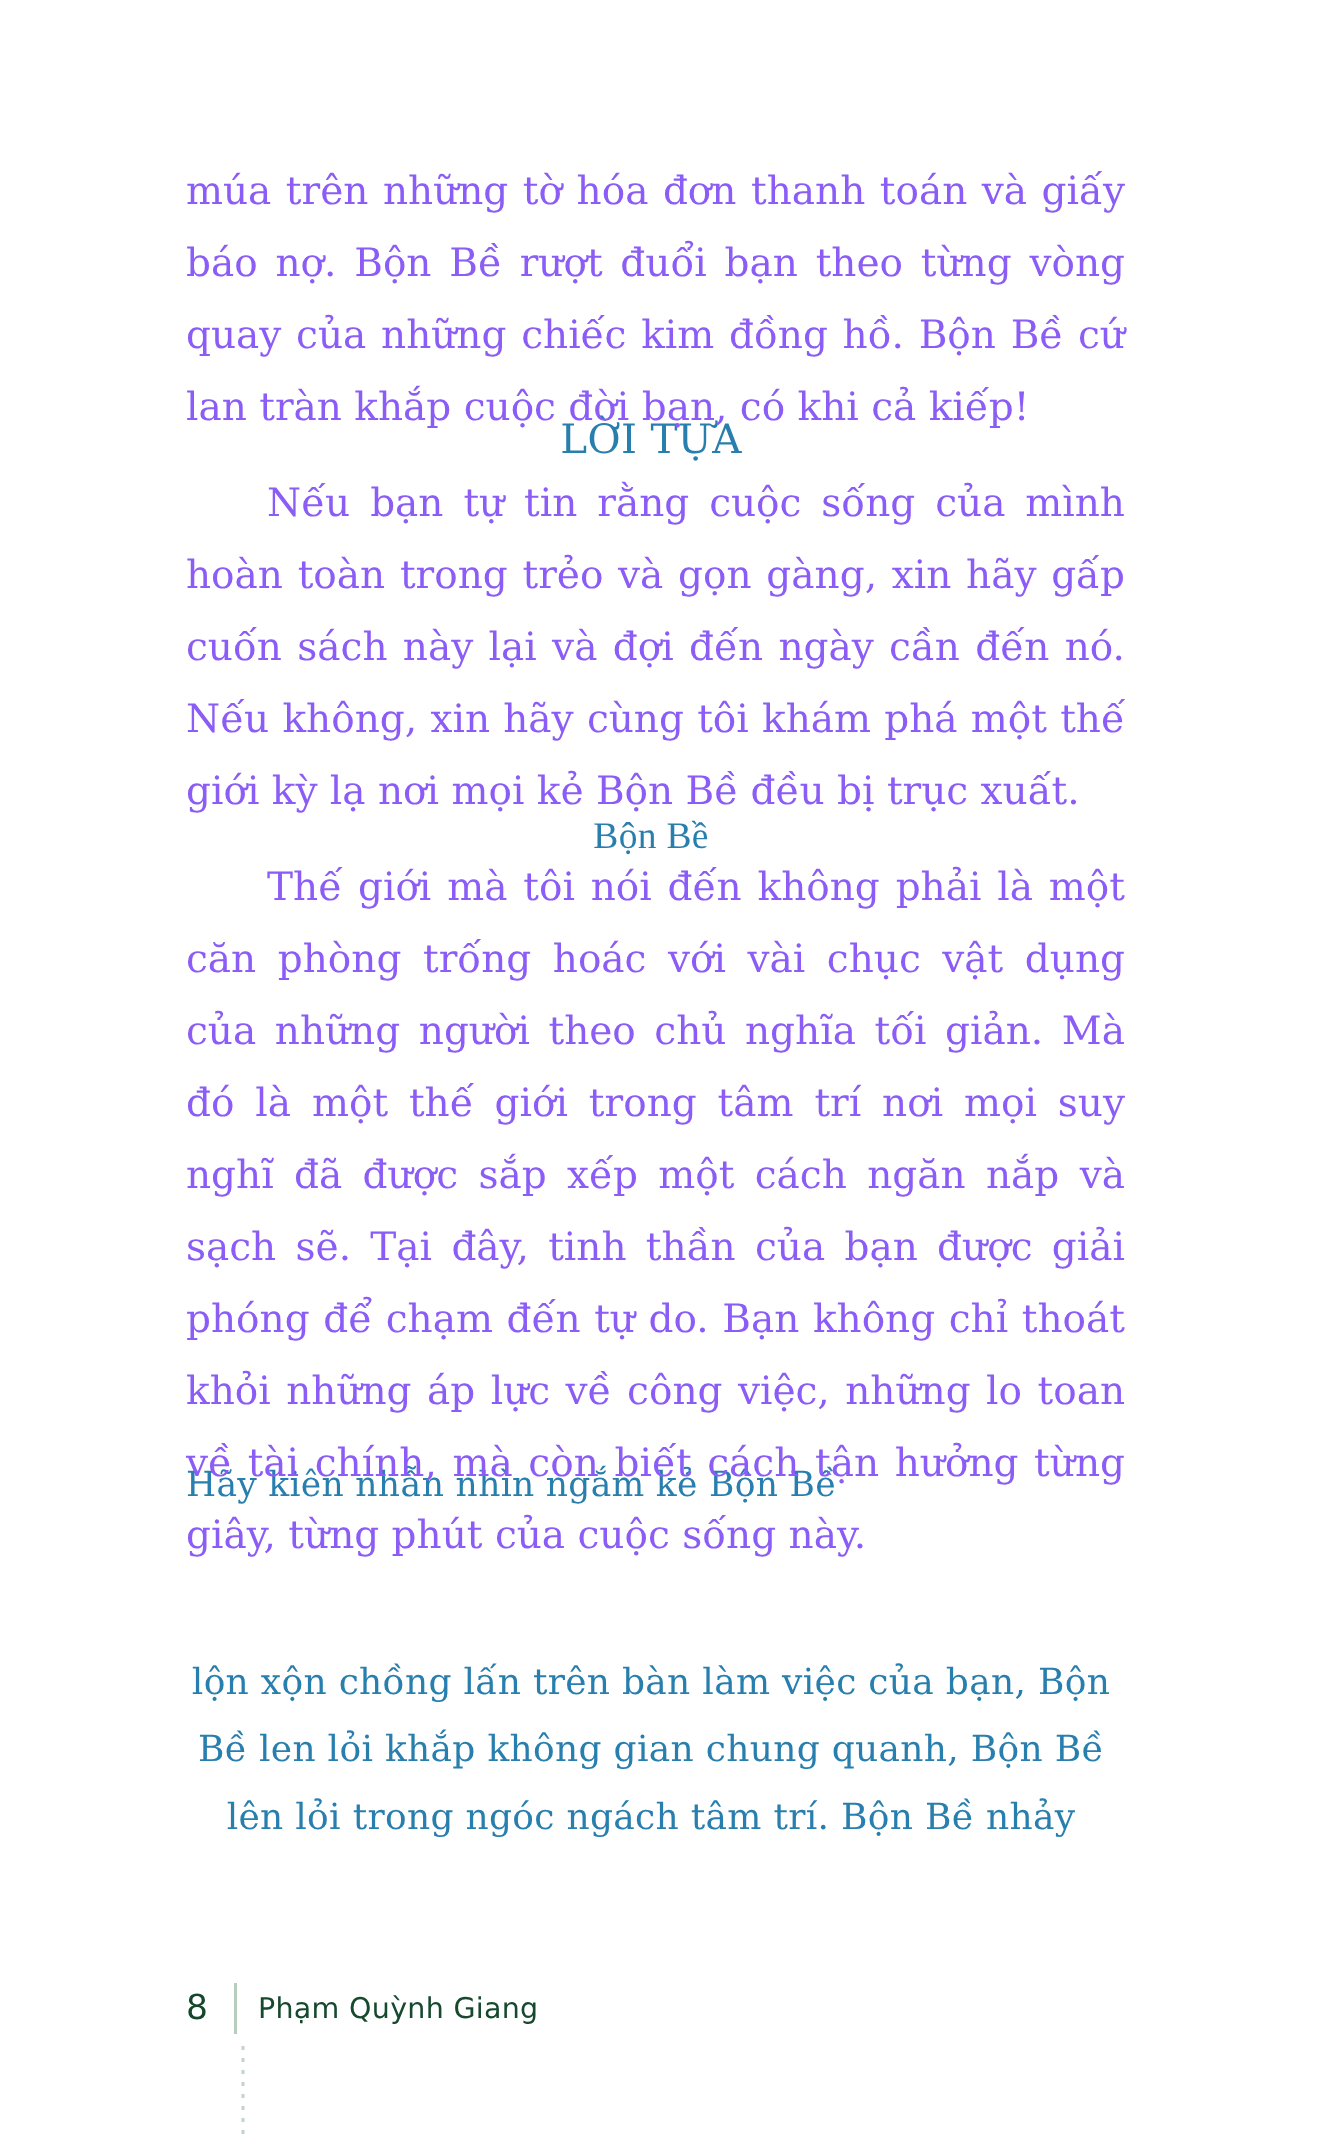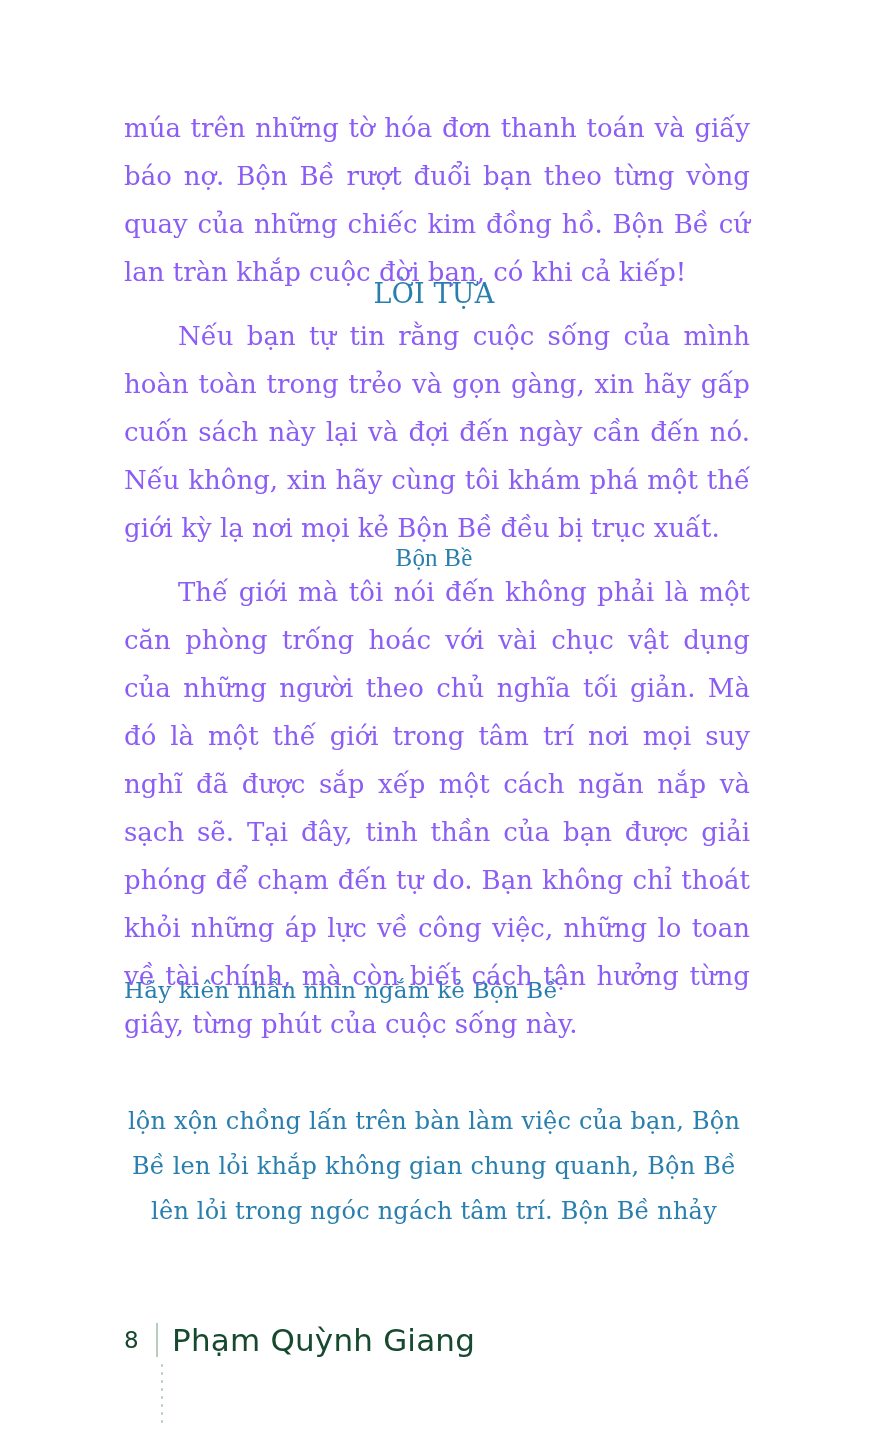--- a/index.html
+++ b/index.html
@@ -93,21 +93,21 @@
     color: #14472c;
     min-width: 18px;
   }
   .footer .rule {
     width: 2px;
     height: 34px;
     background: #b9cdbe;
   }
   .footer .author {
     font-family: "DejaVu Sans", sans-serif;
-    font-size: 31px;
+    font-size: 19px;
     color: #16492e;
     letter-spacing: .2px;
   }
 
   
   .edge-dots {
     position: absolute;
     left: 161px;
     top: 1364px;
     width: 2px;

